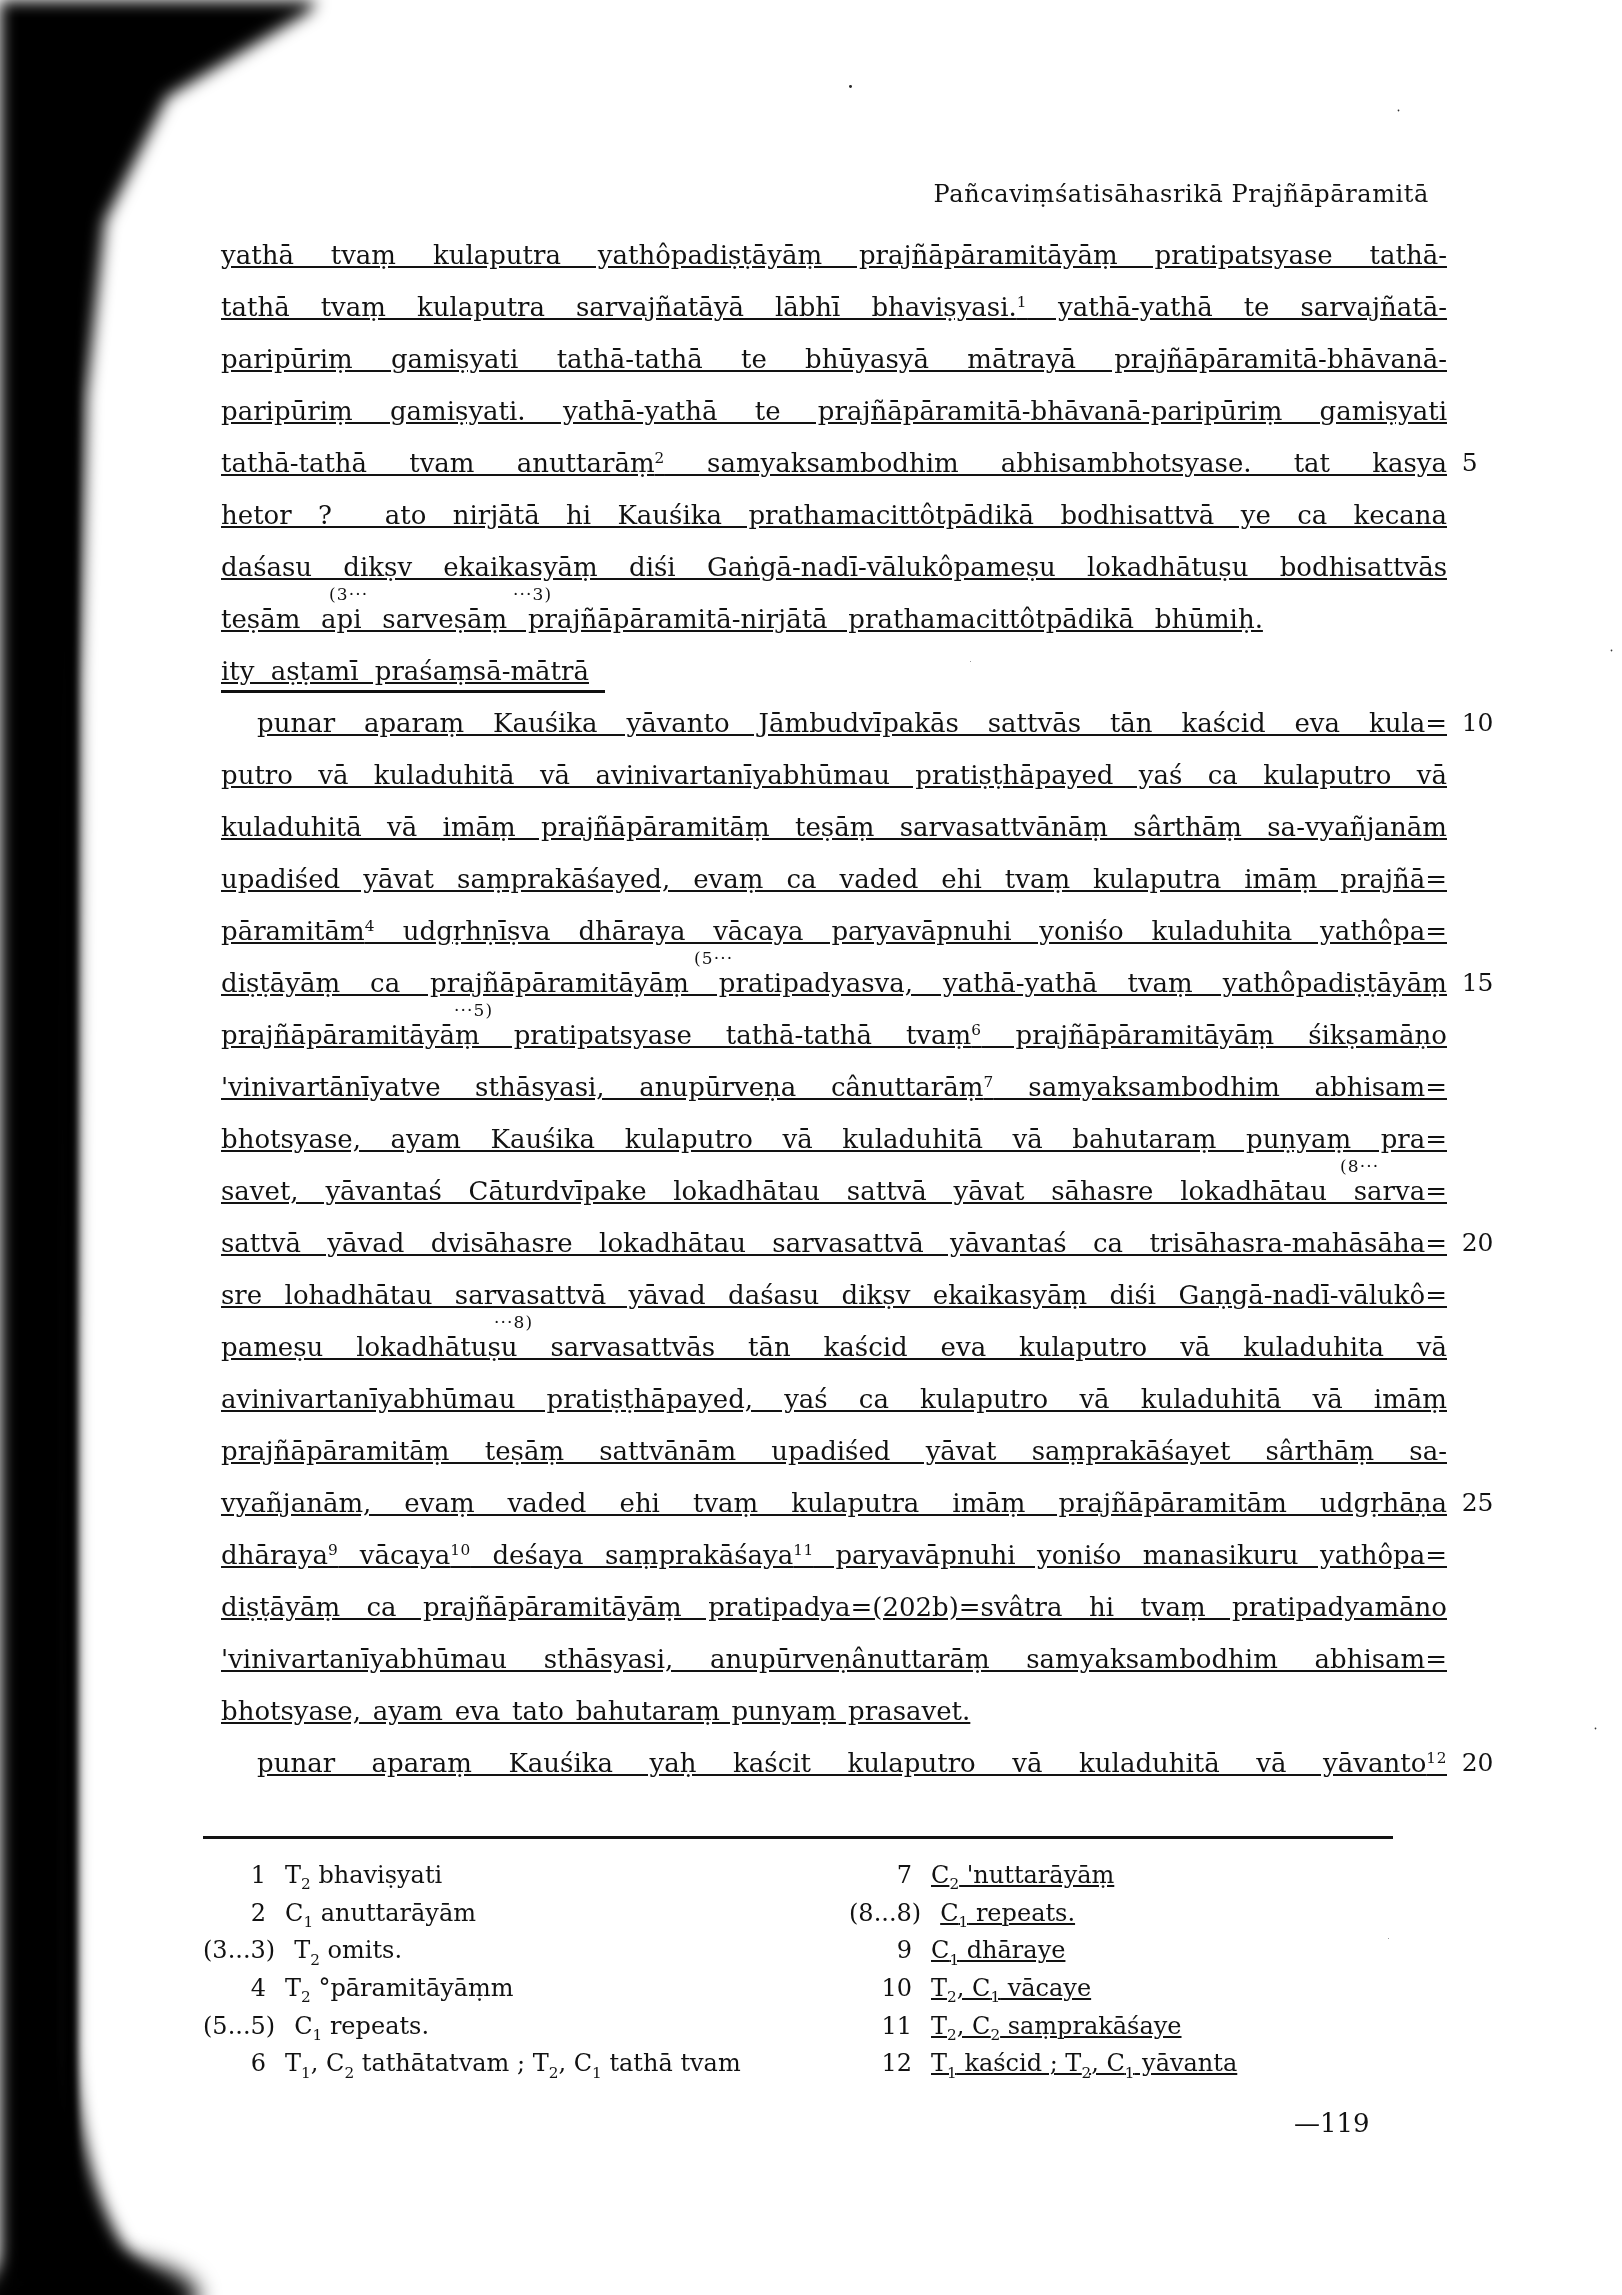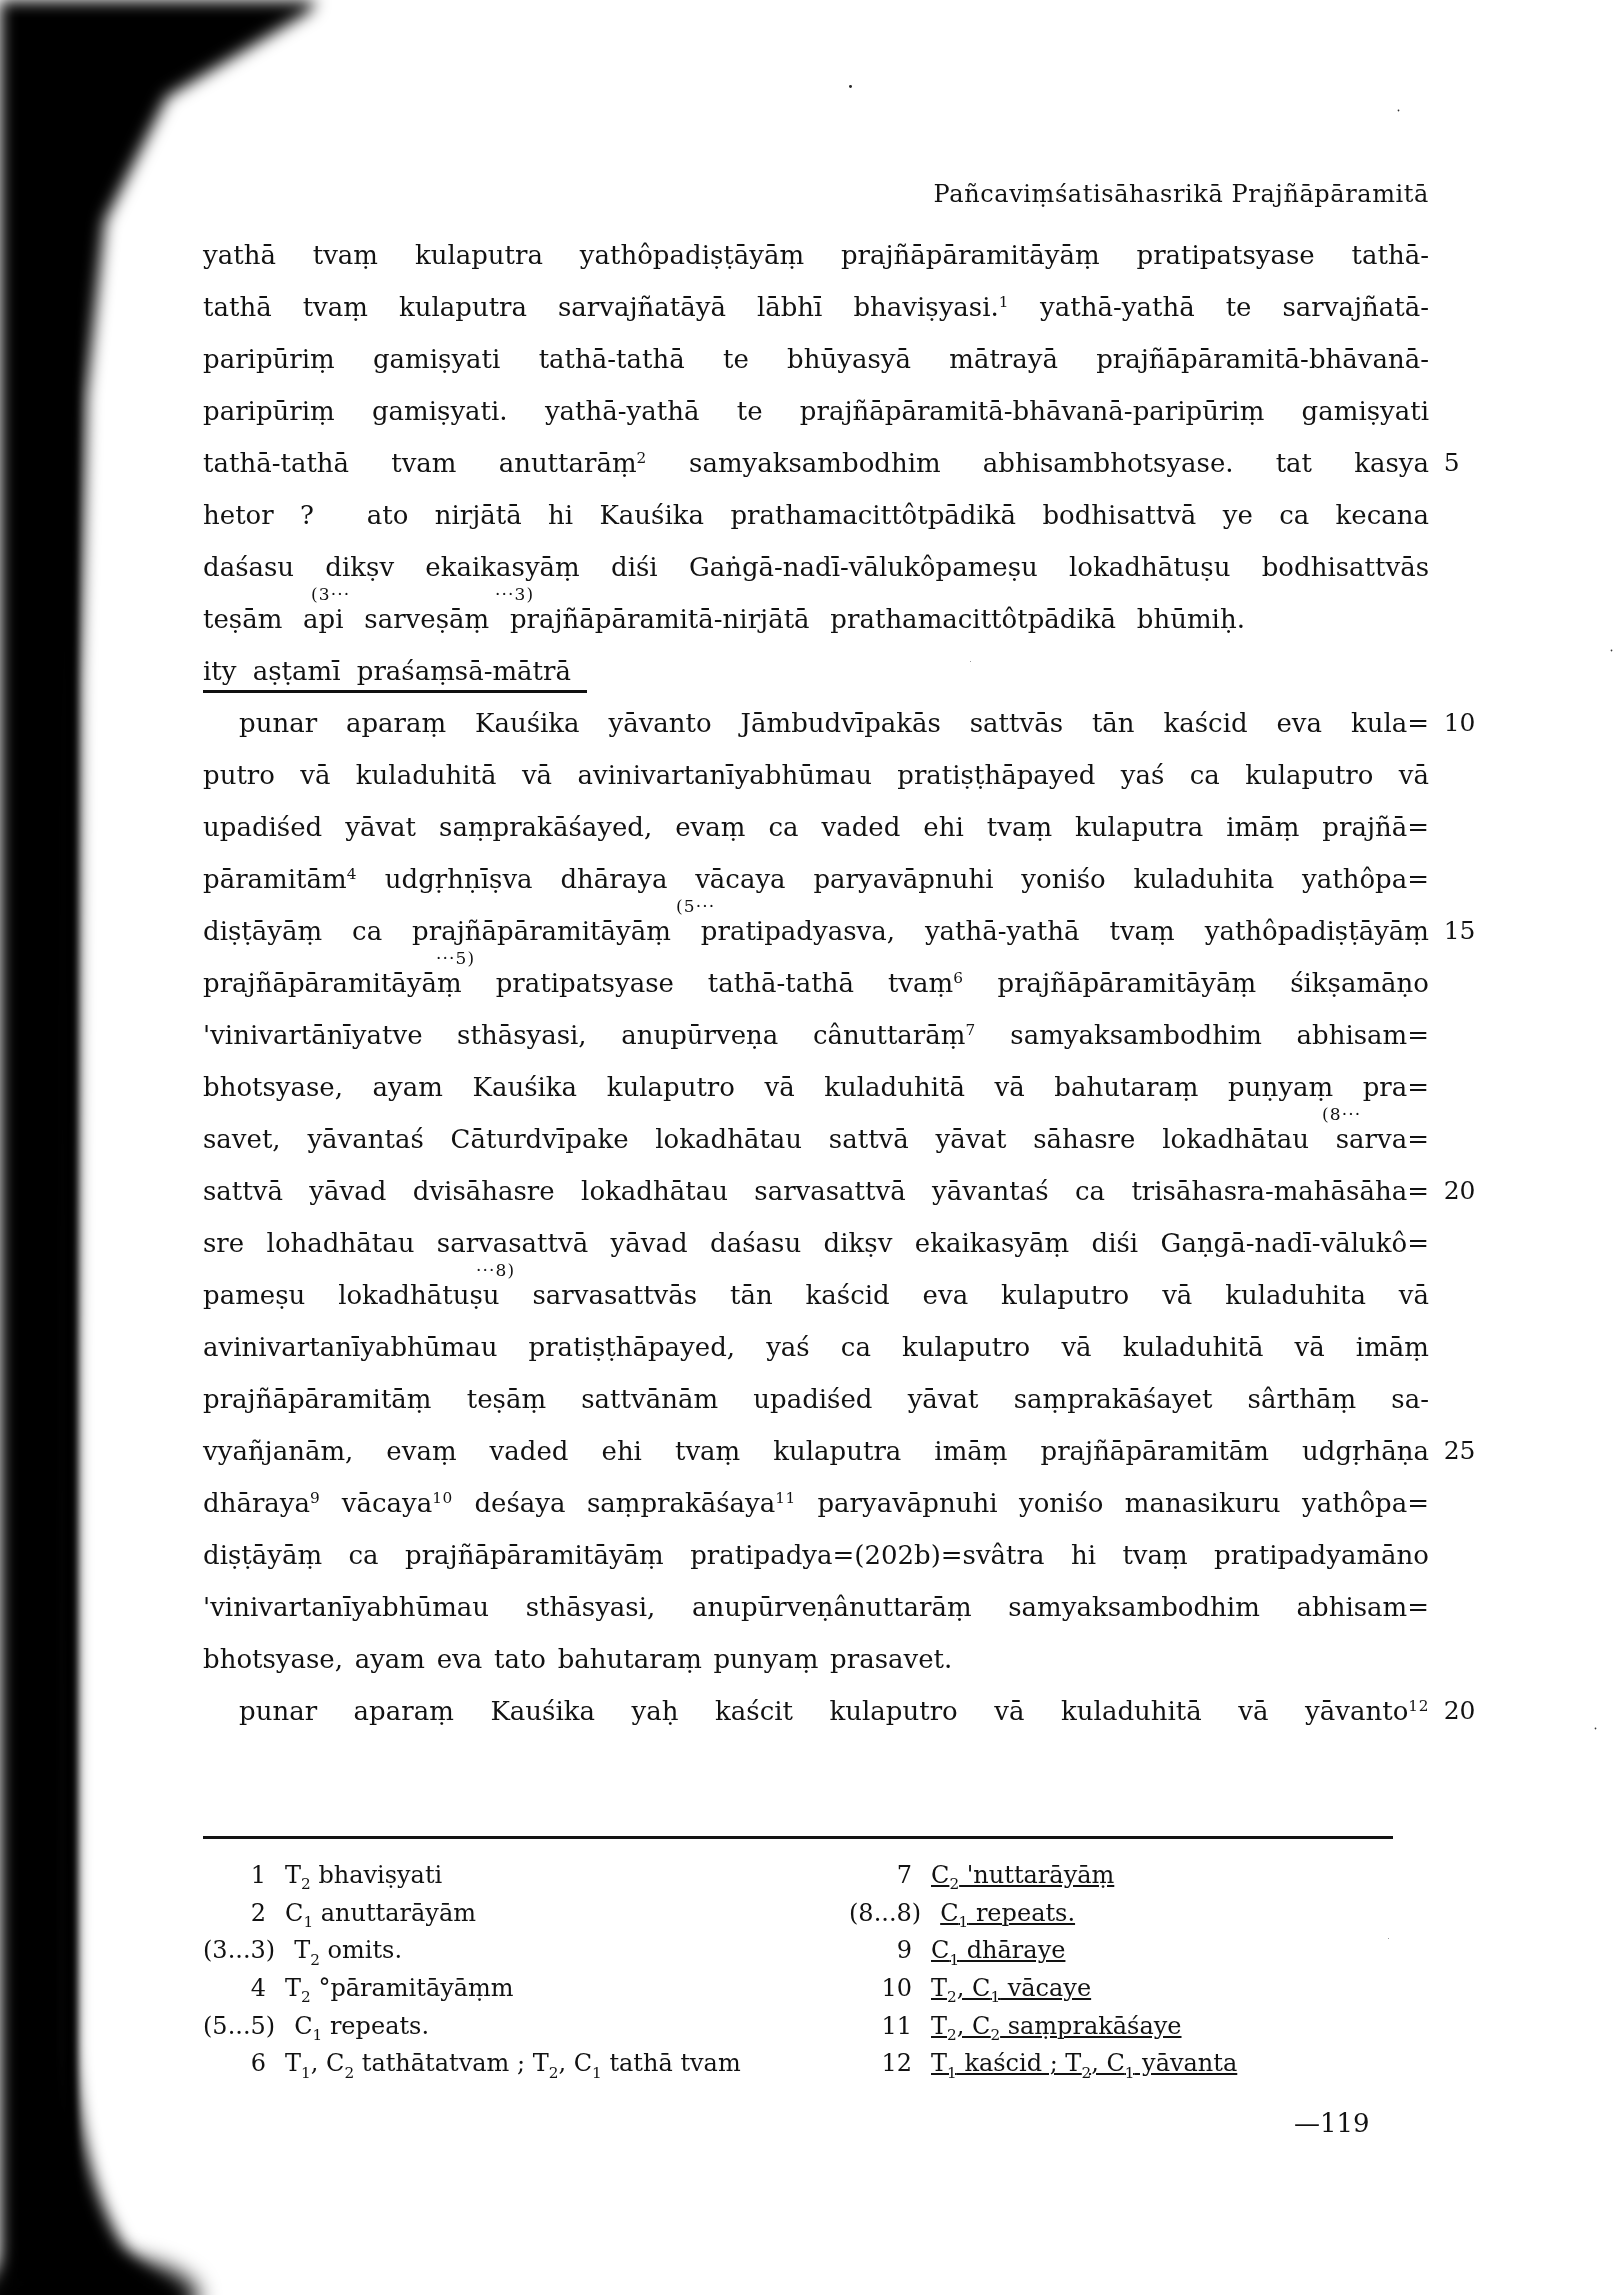--- a/index.html
+++ b/index.html
@@ -14,21 +14,21 @@
   
   .artifact-svg{position:absolute;left:0;top:0;z-index:1;pointer-events:none;}
   .speck{position:absolute;left:849px;top:85px;width:2.8px;height:2.8px;background:#2a2a2a;border-radius:50%;
     box-shadow: 548px 24px 0 -0.6px #333, 761px 564px 0 -0.6px #3a3a3a, 745px 1642px 0 -0.6px #3a3a3a, 120px 575px 0 -1.1px #444, 538px 1852px 0 -1.1px #444;}
   
   .header{
     position:absolute;left:203px;top:180px;width:1226px;
     text-align:right;font-size:24px;letter-spacing:0.6px;white-space:nowrap;
   }
   
-  .body-col{position:absolute;left:203px;top:229px;width:1226px;z-index:2;}
+  .body-col{position:absolute;left:221px;top:229px;width:1226px;z-index:2;text-decoration:underline;}
   .line{
     position:relative;height:52px;line-height:52px;font-size:26px;
     text-align:left;white-space:nowrap;
   }
   .line.just{white-space:normal;text-align:justify;text-align-last:justify;}
   .line.ind{text-indent:36px;}
   .sup{font-size:15.3px;position:relative;top:-9px;letter-spacing:0.6px;}
   .sub{font-size:15.3px;position:relative;top:6.2px;}
   .mnum{position:absolute;left:calc(100% + 14.7px);top:0;font-size:25px;text-indent:0;}
   .ann{position:absolute;top:-7.4px;font-size:17px;line-height:1;letter-spacing:1.1px;}
@@ -75,20 +75,21 @@
       <div class="line just"><span class="t">tathā tvaṃ kulaputra sarvajñatāyā lābhī bhaviṣyasi.</span><span class="sup">1</span><span class="t"> yathā-yathā te sarvajñatā-</span></div>
       <div class="line just"><span class="t">paripūriṃ gamiṣyati tathā-tathā te bhūyasyā mātrayā prajñāpāramitā-bhāvanā-</span></div>
       <div class="line just"><span class="t">paripūriṃ gamiṣyati. yathā-yathā te prajñāpāramitā-bhāvanā-paripūriṃ gamiṣyati</span></div>
       <div class="line just"><span class="t">tathā-tathā tvam anuttarāṃ</span><span class="sup">2</span><span class="t"> samyaksambodhim abhisambhotsyase. tat kasya</span><span class="mnum">5</span></div>
       <div class="line just"><span class="t">hetor ?&nbsp;&nbsp;ato nirjātā hi Kauśika prathamacittôtpādikā bodhisattvā ye ca kecana</span></div>
       <div class="line just"><span class="t">daśasu dikṣv ekaikasyāṃ diśi Gaṅgā-nadī-vālukôpameṣu lokadhātuṣu bodhisattvās</span></div>
       <div class="line" style="word-spacing: 12.5px;"><span class="t">teṣām api sarveṣāṃ prajñāpāramitā-nirjātā prathamacittôtpādikā bhūmiḥ.</span><span class="ann" style="left: 108px;">(3···</span><span class="ann" style="left: 292px;">···3)</span></div>
       <div class="line" style="word-spacing: 8px;"><span class="ul"><span class="t">ity aṣṭamī praśaṃsā-mātrā</span></span></div>
       <div class="line just ind"><span class="t">punar aparaṃ Kauśika yāvanto Jāmbudvīpakās sattvās tān kaścid eva kula=</span><span class="mnum">10</span></div>
       <div class="line just"><span class="t">putro vā kuladuhitā vā avinivartanīyabhūmau pratiṣṭhāpayed yaś ca kulaputro vā</span></div>
+      <div class="line just"><span class="t">kuladuhitā vā imāṃ prajñāpāramitāṃ teṣāṃ sarvasattvānāṃ sârthāṃ sa-vyañjanām</span></div>
       <div class="line just"><span class="t">upadiśed yāvat saṃprakāśayed, evaṃ ca vaded ehi tvaṃ kulaputra imāṃ prajñā=</span></div>
       <div class="line just"><span class="t">pāramitām</span><span class="sup">4</span><span class="t"> udgṛhṇīṣva dhāraya vācaya paryavāpnuhi yoniśo kuladuhita yathôpa=</span></div>
       <div class="line just"><span class="t">diṣṭāyāṃ ca prajñāpāramitāyāṃ pratipadyasva, yathā-yathā tvaṃ yathôpadiṣṭāyāṃ</span><span class="ann" style="left: 473px;">(5···</span><span class="mnum">15</span></div>
       <div class="line just"><span class="t">prajñāpāramitāyāṃ pratipatsyase tathā-tathā tvaṃ</span><span class="sup">6</span><span class="t"> prajñāpāramitāyāṃ śikṣamāṇo</span><span class="ann" style="left: 233px;">···5)</span></div>
       <div class="line just"><span class="t">'vinivartānīyatve sthāsyasi, anupūrveṇa cânuttarāṃ</span><span class="sup">7</span><span class="t"> samyaksambodhim abhisam=</span></div>
       <div class="line just"><span class="t">bhotsyase, ayam Kauśika kulaputro vā kuladuhitā vā bahutaraṃ puṇyaṃ pra=</span></div>
       <div class="line just"><span class="t">savet, yāvantaś Cāturdvīpake lokadhātau sattvā yāvat sāhasre lokadhātau sarva=</span><span class="ann" style="left: 1119px;">(8···</span></div>
       <div class="line just"><span class="t">sattvā yāvad dvisāhasre lokadhātau sarvasattvā yāvantaś ca trisāhasra-mahāsāha=</span><span class="mnum">20</span></div>
       <div class="line just"><span class="t">sre lohadhātau sarvasattvā yāvad daśasu dikṣv ekaikasyāṃ diśi Gaṇgā-nadī-vālukô=</span></div>
       <div class="line just"><span class="t">pameṣu lokadhātuṣu sarvasattvās tān kaścid eva kulaputro vā kuladuhita vā</span><span class="ann" style="left: 273px;">···8)</span></div>

